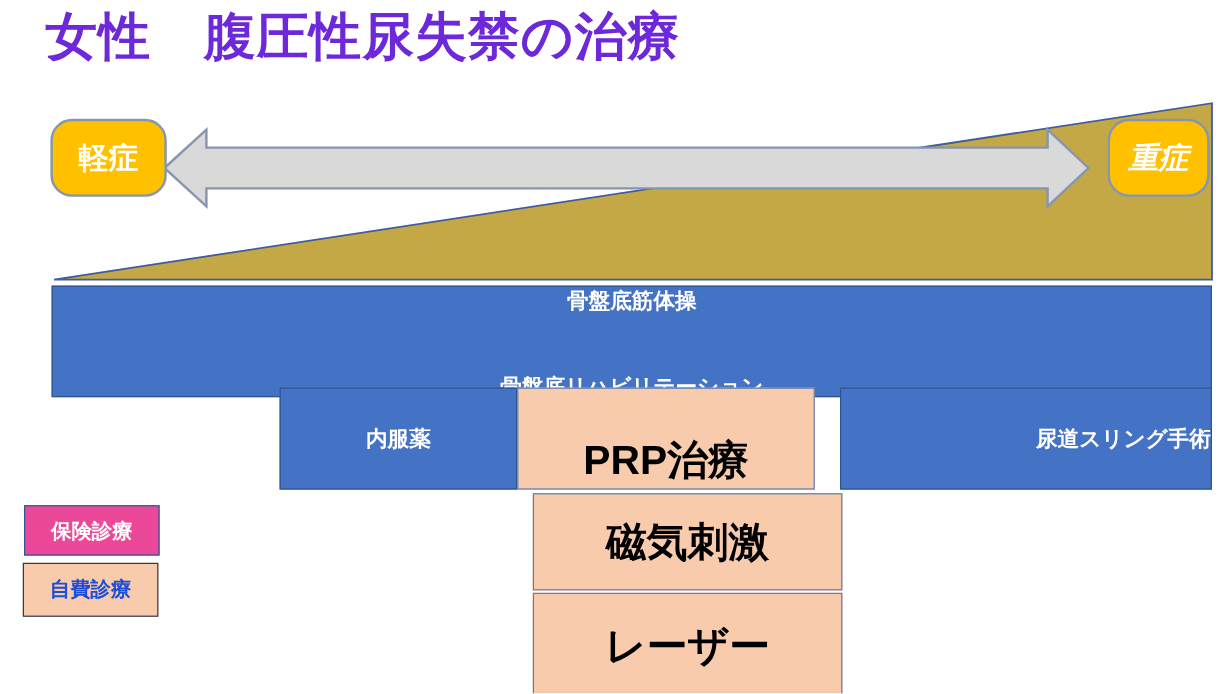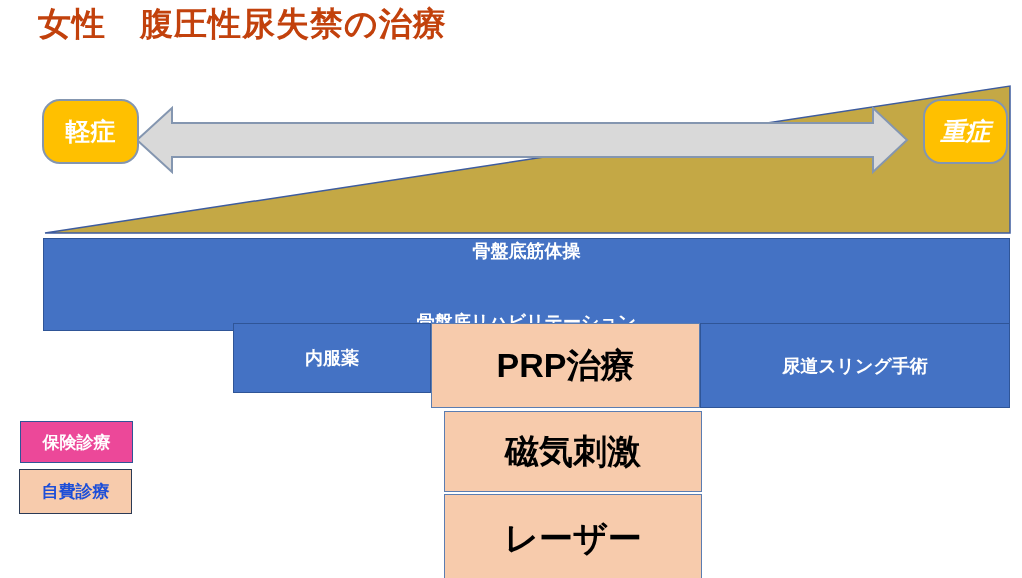--- a/index.html
+++ b/index.html
@@ -13,23 +13,23 @@
     width: 1022px;
     height: 578px;
     background: #ffffff;
     overflow: hidden;
   }
   .abs { position: absolute; }
 
   .page-title {
     left: 38px;
     top: 2px;
-    font-size: 33px;
+    font-size: 43px;
     font-weight: 700;
-    color: #c2410c;
+    color: #6d28d9;
     letter-spacing: 1px;
     white-space: nowrap;
   }
 
   svg.layer {
     left: 0;
     top: 0;
     width: 1022px;
     height: 578px;
     pointer-events: none;
@@ -86,23 +86,23 @@
     font-size: 18px;
     font-weight: 700;
   }
   .cell.peach {
     background: #F7CBAC;
     border: 1.5px solid #5B7DB1;
     color: #000000;
     font-size: 34px;
     font-weight: 700;
   }
-  .cell-oral     { left: 233px; top: 323px; width: 198px; height: 70px; }
-  .cell-prp      { left: 431px; top: 323px; width: 269px; height: 85px; }
-  .cell-sling    { left: 700px; top: 323px; width: 310px; height: 85px; }
+  .cell-oral     { left: 233px; top: 323px; width: 198px; height: 85px; }
+  .cell-prp      { left: 431px; top: 323px; width: 248px; height: 85px; align-items: flex-end; }
+  .cell-sling    { left: 700px; top: 323px; width: 310px; height: 85px; justify-content: flex-end; }
   .cell-magnetic { left: 444px; top: 411px; width: 258px; height: 81px; }
   .cell-laser    { left: 444px; top: 494px; width: 258px; height: 90px; }
 
   .legend-item {
     width: 113px;
     box-sizing: border-box;
     display: flex;
     align-items: center;
     justify-content: center;
     font-size: 17px;

